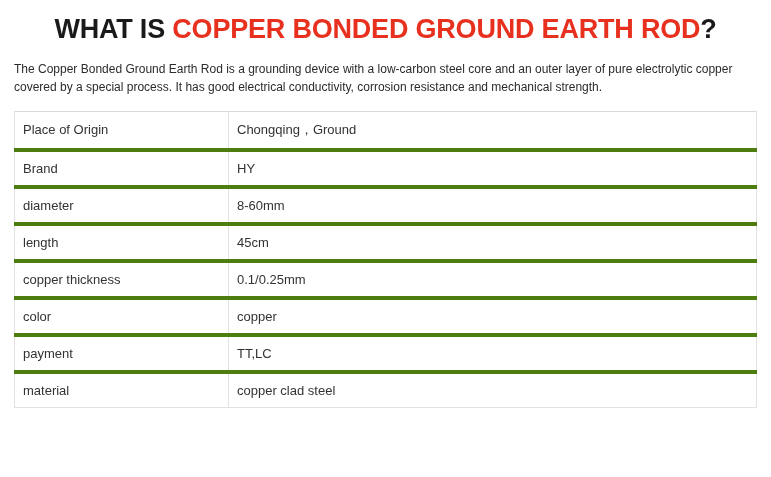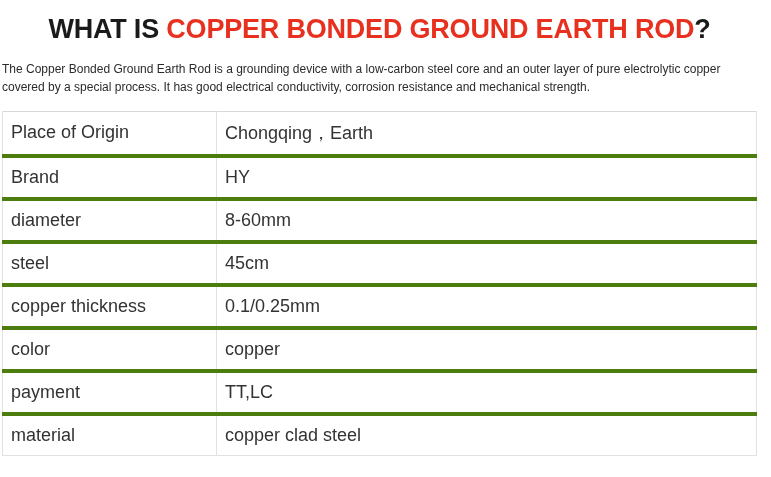--- a/index.html
+++ b/index.html
@@ -11,21 +11,21 @@
     height: 477px;
     background: #ffffff;
     font-family: "Liberation Sans", sans-serif;
     color: #222222;
     overflow: hidden;
   }
   .page {
     width: 771px;
     height: 477px;
     box-sizing: border-box;
-    padding: 8px 14px 0 2px;
+    padding: 8px 14px 0 14px;
   }
   .title {
     text-align: center;
     font-size: 27px;
     font-weight: bold;
     line-height: 1.32;
     letter-spacing: -0.2px;
     margin: 4px 0 12px 0;
     color: #1a1a1a;
   }
@@ -35,21 +35,21 @@
   .intro {
     font-size: 12px;
     line-height: 1.55;
     color: #2b2b2b;
     margin: 0 0 14px 0;
     text-align: left;
   }
   table.spec {
     width: 100%;
     border-collapse: collapse;
-    font-size: 18px;
+    font-size: 13px;
     table-layout: fixed;
     border-radius: 19px;
   }
   table.spec tr {
     border-top: 4px solid #4d7c0f;
     border-bottom: 1px solid #e2e2e2;
   }
   table.spec tr:first-child {
     border-top: 1px solid #d8d8d8;
   }
@@ -78,32 +78,32 @@
   <h1 class="title">
     <span>WHAT IS </span><span class="accent">COPPER BONDED GROUND EARTH ROD</span><span>?</span>
   </h1>
 
   <p class="intro">The Copper Bonded Ground Earth Rod is a grounding device with a low-carbon steel core and an outer layer of pure electrolytic copper covered by a special process. It has good electrical conductivity, corrosion resistance and mechanical strength.</p>
 
   <table class="spec">
     <tbody>
       <tr>
         <td class="key">Place of Origin</td>
-        <td class="val">Chongqing，Earth</td>
+        <td class="val">Chongqing，Ground</td>
       </tr>
       <tr>
         <td class="key">Brand</td>
         <td class="val">HY</td>
       </tr>
       <tr>
         <td class="key">diameter</td>
         <td class="val">8-60mm</td>
       </tr>
       <tr>
-        <td class="key">steel</td>
+        <td class="key">length</td>
         <td class="val">45cm</td>
       </tr>
       <tr>
         <td class="key">copper thickness</td>
         <td class="val">0.1/0.25mm</td>
       </tr>
       <tr>
         <td class="key">color</td>
         <td class="val">copper</td>
       </tr>

